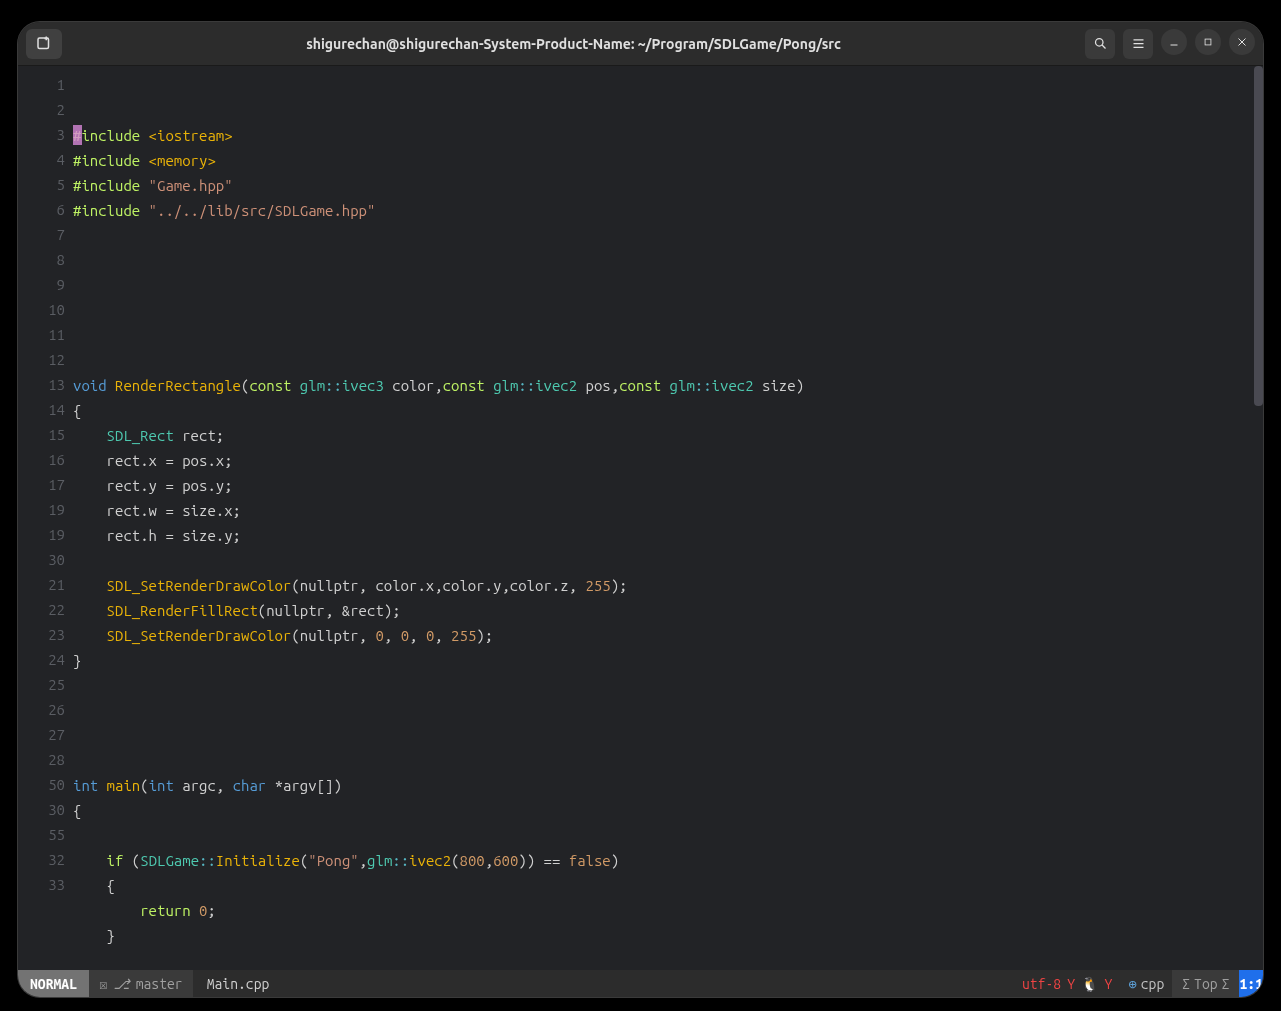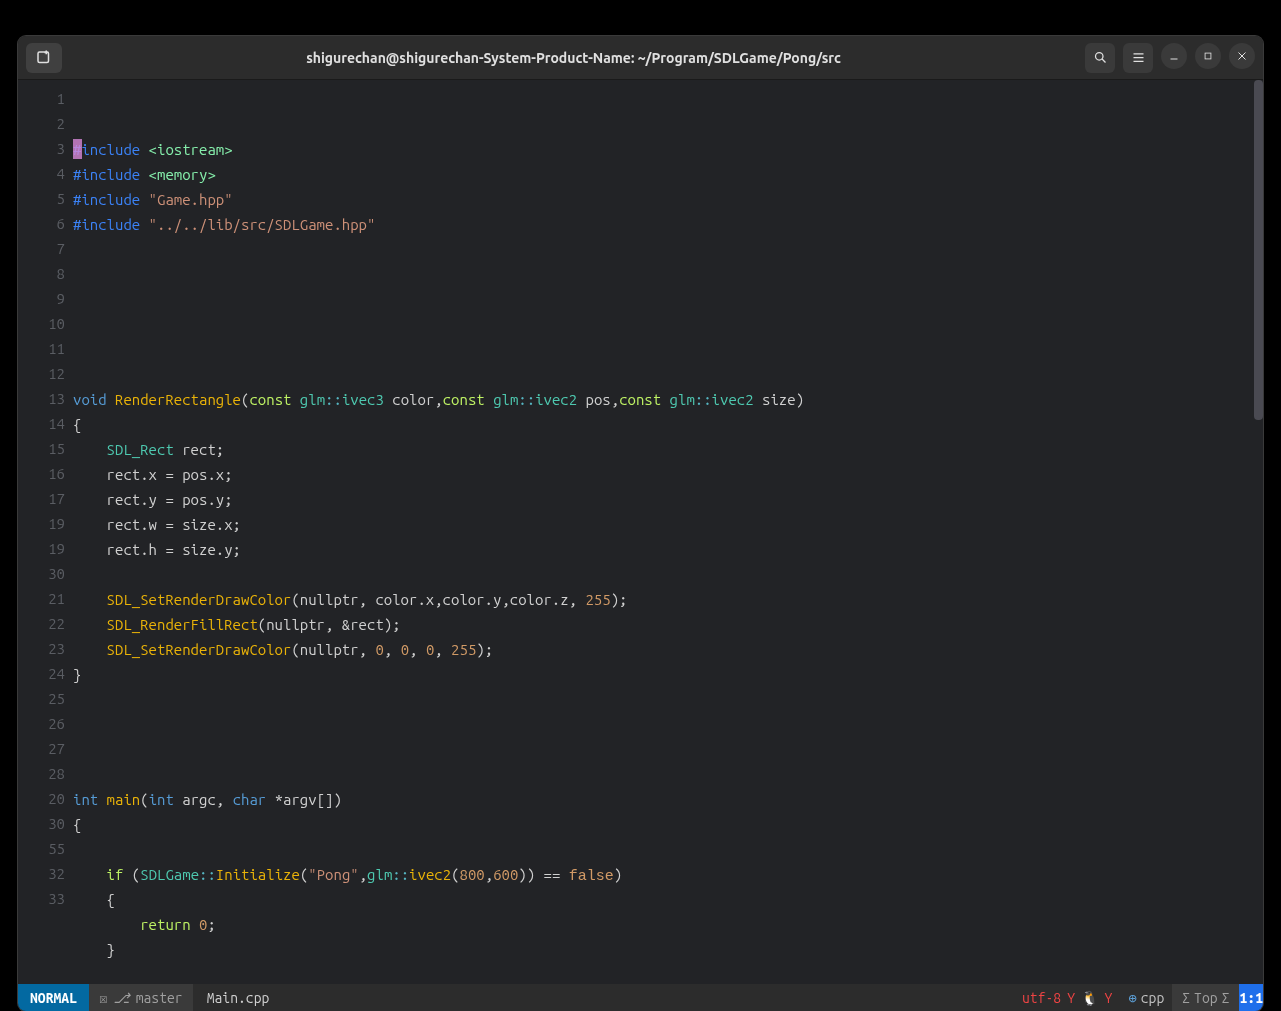--- a/index.html
+++ b/index.html
@@ -8,25 +8,25 @@
     font-family: 'Ubuntu Mono', 'DejaVu Sans Mono', 'Consolas', monospace;
     font-size: 15px;
     width: 1281px;
     height: 1011px;
     overflow: hidden;
     color: #d0d0d0;
   }
   .window {
     position: absolute;
     left: 18px;
-    top: 36px;
+    top: 22px;
     width: 1245px;
     height: 975px;
     background: #1e1e1e;
-    border-radius: 8px;
+    border-radius: 22px;
     overflow: hidden;
     display: flex;
     flex-direction: column;
     box-shadow: 0 0 0 1px #3a3a3a;
   }
   .titlebar {
     height: 44px;
     background: #2c2c2c;
     display: flex;
     align-items: center;
@@ -77,29 +77,29 @@
   }
   .cursor-block {
     position: absolute;
     left: 0; top: 0;
     width: 9px; height: 20px;
     background: #d787d7;
     opacity: 0.8;
   }
   .line { height: 25px; line-height: 25px; font-size: 15px; }
   .kw { color: #569cd6; } 
-  .pre { color: #3b82f6; } 
+  .pre { color: #bef264; } 
   .str { color: #ce9178; } 
-  .inc { color: #86efac; } 
+  .inc { color: #eab308; } 
   .type { color: #4ec9b0; } 
   .func { color: #eab308; }
   .num { color: #d19a66; }
   .op { color: #56b6c2; }
   .const-kw { color: #bef264; }
-  .false-kw { color: #d19a66; font-family: Liberation Mono, monospace; }
+  .false-kw { color: #d19a66; }
   .scrollbar-v {
     position: absolute;
     right: 0; top: 0; bottom: 27px;
     width: 9px;
     background: transparent;
   }
   .scrollbar-thumb {
     position: absolute;
     right: 0; top: 0;
     width: 9px; height: 340px;
@@ -108,21 +108,21 @@
   }
   .statusbar {
     height: 27px;
     background: #2c2c2c;
     display: flex;
     align-items: stretch;
     font-size: 14px;
     color: #c0c0c0;
   }
   .sb-seg { display: flex; align-items: center; padding: 0 10px; }
-  .sb-mode { background: #0369a1; color: #fff; font-weight: bold; padding: 0 12px; }
+  .sb-mode { background: #737373; color: #fff; font-weight: bold; padding: 0 12px; }
   .sb-git { background: #3a3a3a; color: #a0a0a0; gap:6px; padding: 0 10px;}
   .sb-file { padding: 0 14px; color:#d0d0d0;}
   .sb-spacer { flex: 1; }
   .sb-enc { color:#ef4444; padding:0 8px; gap:6px;}
   .sb-ft { background:#2d2d2d; color:#c0c0c0; padding:0 8px; gap:4px;}
   .sb-pos { background:#3a3a3a; color:#a0a0a0; padding:0 10px; gap:4px;}
   .sb-cursor { background:#1f6feb; color:#fff; font-weight:bold; padding:0 0;}
   svg { display: block; }
 </style>
 </head>
@@ -196,21 +196,21 @@
         <div>19</div>
         <div>30</div>
         <div>21</div>
         <div>22</div>
         <div>23</div>
         <div>24</div>
         <div>25</div>
         <div>26</div>
         <div>27</div>
         <div>28</div>
-        <div>20</div>
+        <div>50</div>
         <div>30</div>
         <div>55</div>
         <div>32</div>
         <div>33</div>
       </div>
     <div class="code" id="code">
       <div class="cursor-block" style="top: 59px; left: 0px;"></div>
     <div class="line"><span class="pre">#include</span> <span class="inc">&lt;iostream&gt;</span></div><div class="line"><span class="pre">#include</span> <span class="inc">&lt;memory&gt;</span></div><div class="line"><span class="pre">#include</span> <span class="str">"Game.hpp"</span></div><div class="line"><span class="pre">#include</span> <span class="str">"../../lib/src/SDLGame.hpp"</span></div><div class="line"></div><div class="line"></div><div class="line"></div><div class="line"></div><div class="line"></div><div class="line"></div><div class="line"><span class="kw">void</span> <span class="func">RenderRectangle</span>(<span class="const-kw">const</span> <span class="type">glm</span><span class="op">::</span><span class="type">ivec3</span> color,<span class="const-kw">const</span> <span class="type">glm</span><span class="op">::</span><span class="type">ivec2</span> pos,<span class="const-kw">const</span> <span class="type">glm</span><span class="op">::</span><span class="type">ivec2</span> size)</div><div class="line">{</div><div class="line">    <span class="type">SDL_Rect</span> rect;</div><div class="line">    rect.x = pos.x;</div><div class="line">    rect.y = pos.y;</div><div class="line">    rect.w = size.x;</div><div class="line">    rect.h = size.y;</div><div class="line"></div><div class="line">    <span class="func">SDL_SetRenderDrawColor</span>(nullptr, color.x,color.y,color.z, <span class="num">255</span>);</div><div class="line">    <span class="func">SDL_RenderFillRect</span>(nullptr, &amp;rect);</div><div class="line">    <span class="func">SDL_SetRenderDrawColor</span>(nullptr, <span class="num">0</span>, <span class="num">0</span>, <span class="num">0</span>, <span class="num">255</span>);</div><div class="line">}</div><div class="line"></div><div class="line"></div><div class="line"></div><div class="line"></div><div class="line"><span class="kw">int</span> <span class="func">main</span>(<span class="kw">int</span> argc, <span class="kw">char</span> *argv[])</div><div class="line">{</div><div class="line"></div><div class="line">    <span class="const-kw">if</span> (<span class="type">SDLGame</span><span class="op">::</span><span class="func">Initialize</span>(<span class="str">"Pong"</span>,<span class="type">glm</span><span class="op">::</span><span class="func">ivec2</span>(<span class="num">800</span>,<span class="num">600</span>)) == <span class="false-kw">false</span>)</div><div class="line">    {</div><div class="line">        <span class="const-kw">return</span> <span class="num">0</span>;</div><div class="line">    }</div></div>
     <div class="scrollbar-v">
       <div class="scrollbar-thumb"></div>

